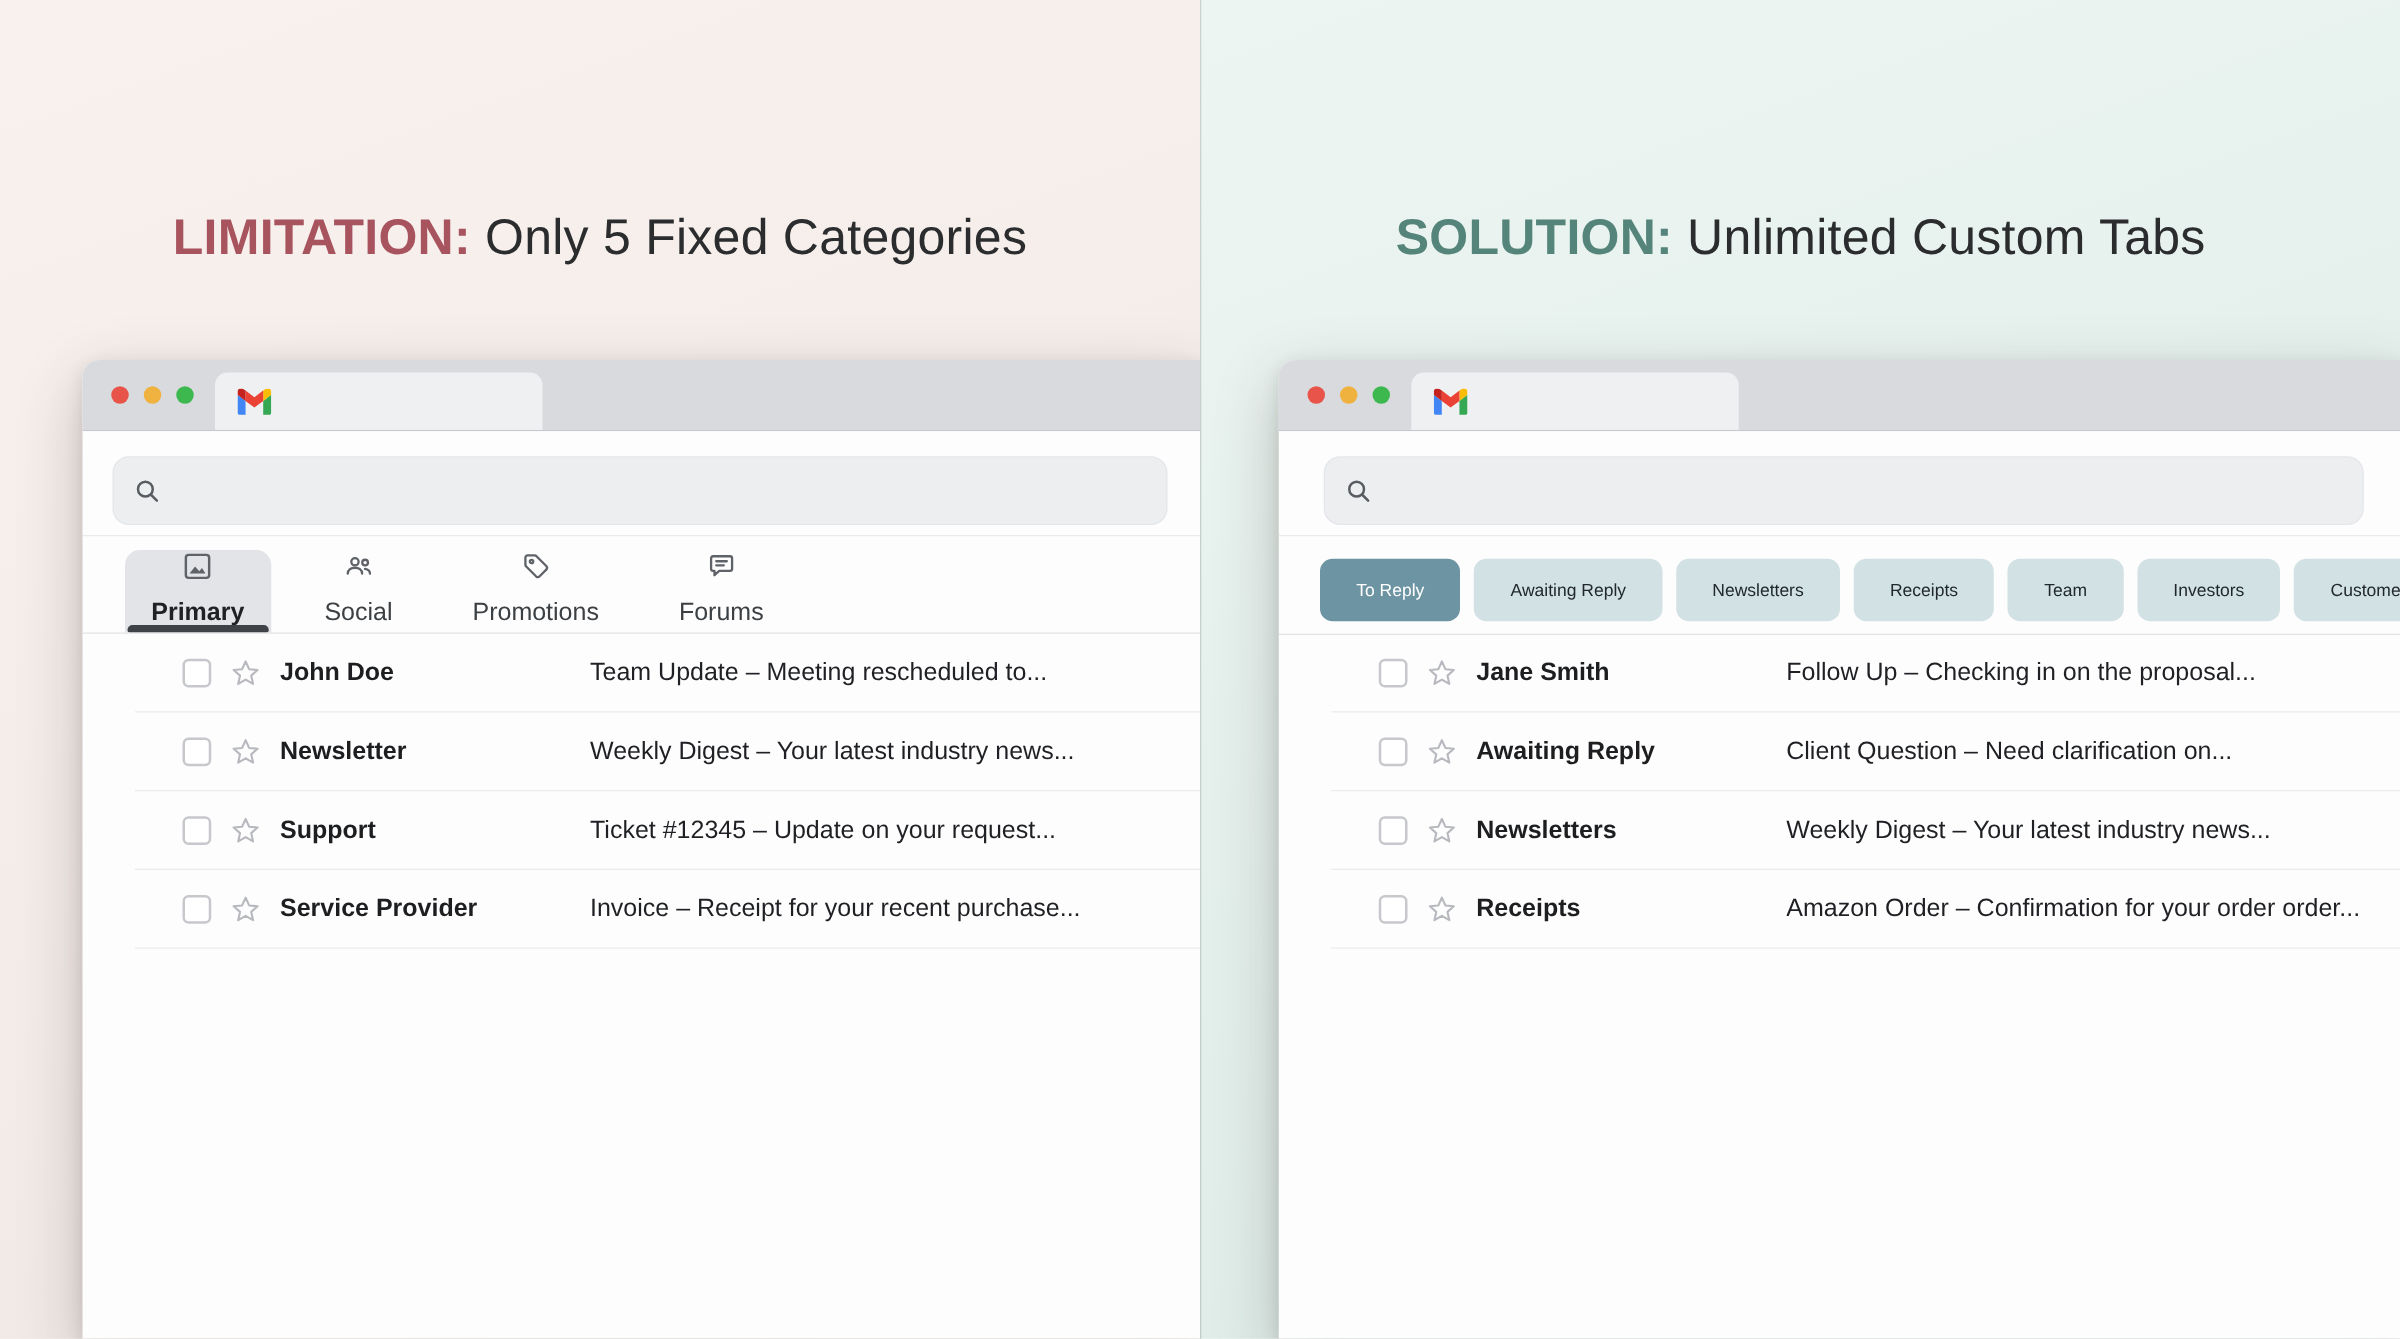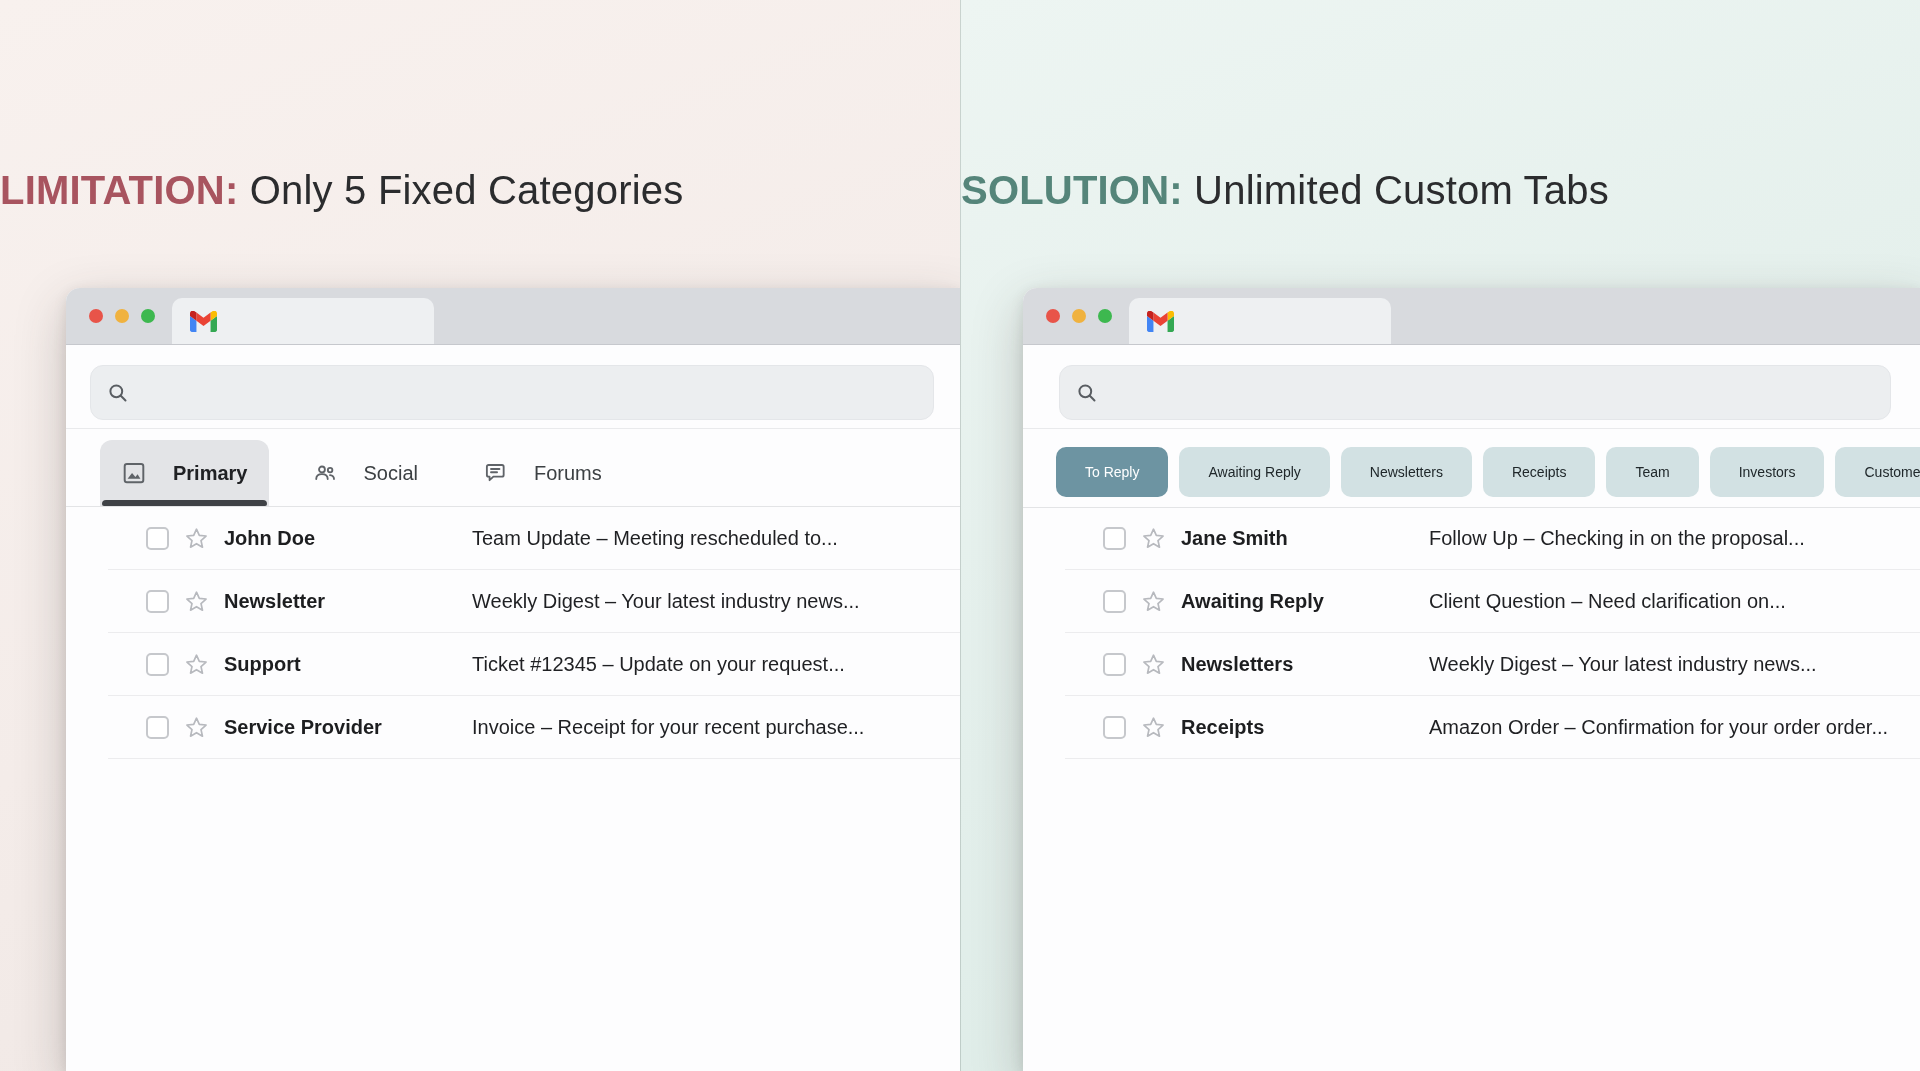--- a/index.html
+++ b/index.html
@@ -10,21 +10,21 @@
   }
   .canvas{position:relative;width:1920px;height:1071px;background:#eee;}
 
   
   .half{position:absolute;top:0;height:1071px;width:960px;overflow:hidden;}
   .half-left{left:0;background:linear-gradient(160deg,#f8f1ee 0%,#f4ecE9 55%,#efe7e4 100%);}
   .half-right{left:960px;background:linear-gradient(160deg,#edf5f2 0%,#e3efeb 55%,#dcebe6 100%);
               border-left:1px solid rgba(90,100,96,.22);box-sizing:border-box;}
 
   
-  .panel-title{position:absolute;top:168px;left:0;right:0;text-align:left;
+  .panel-title{position:absolute;top:168px;left:0;right:0;text-align:center;
     font-size:40px;font-weight:500;color:#2b2c2e;letter-spacing:.2px;white-space:nowrap;}
   .panel-title .hl{font-weight:700;}
   .half-left  .hl{color:var(--limitation-accent,#a8545f);}
   .half-right .hl{color:var(--solution-accent,#55857a);}
 
   
   .window{position:absolute;top:288px;height:783px;background:#fdfdfe;
     border-radius:14px 0 0 0;
     box-shadow:0 18px 50px rgba(60,52,48,.25),0 4px 14px rgba(0,0,0,.10);}
   .win-left{left:66px;width:894px;}
@@ -47,22 +47,22 @@
     border-radius:13px;display:flex;align-items:center;padding:0 15px;box-sizing:border-box;}
   .win-left  .search-bar{left:24px;right:26px;}
   .win-right .search-bar{left:36px;right:30px;}
   .search-icon{display:flex;width:24px;height:24px;}
   .search-input{flex:1;border:none;background:transparent;outline:none;
     font-size:20px;margin-left:12px;color:#202124;font-family:inherit;}
   .search-divider{position:absolute;top:140px;left:0;right:0;height:1px;background:#e9eaec;}
 
   
   .cats{position:absolute;top:152px;left:34px;right:0;height:66px;display:flex;align-items:stretch;gap:22px;}
-  .cat{display:flex;align-items:center;gap:26px;padding:0 21px;font-size:20px;
-    color:#3c4043;font-weight:500;position:relative;cursor:default;white-space:nowrap;}
+  .cat{display:flex;align-items:center;gap:13px;padding:0 21px;font-size:20px;
+    color:#3c4043;font-weight:500;position:relative;cursor:default;white-space:nowrap;flex-direction:column;}
   .cat .cat-icon{display:flex;width:26px;height:26px;}
   .cat .cat-icon svg{width:26px;height:26px;}
   .cat.active{background:#e3e4e7;border-radius:12px 12px 0 0;font-weight:700;color:#202124;}
   .cat.active::after{content:"";position:absolute;left:2px;right:2px;bottom:0;height:6px;
     background:#3f4246;border-radius:4px 4px 2px 2px;}
   .cats-divider{position:absolute;top:218px;left:0;right:0;height:1px;background:#e3e4e6;}
 
   
   .pills{position:absolute;top:159px;left:33px;right:8px;height:50px;display:flex;gap:11px;}
   .pill{display:flex;align-items:center;padding:0 29px;border-radius:10px;font-size:14px;
@@ -142,20 +142,29 @@
                 <path d="M3.9 17.5c0-2.9 2.4-4.4 5.3-4.4s5.3 1.5 5.3 4.4"></path>
                 <circle cx="16.7" cy="9.3" r="2.1"></circle>
                 <path d="M16.6 13.9c2.3.3 3.7 1.6 3.7 3.6"></path>
               </svg>
             </span>
     <span class="cat-label">Social</span>
   </div>
           <div class="cat">
     <span class="cat-icon">
               <svg viewBox="0 0 24 24" fill="none" stroke="#5f6368" stroke-width="1.7" stroke-linejoin="round">
+                <path d="M4 5.6C4 4.7 4.7 4 5.6 4h5.2c.5 0 1 .2 1.4.6l7.2 7.2c.7.7.7 1.9 0 2.7l-4.9 4.9c-.7.7-1.9.7-2.7 0L4.6 12.2A2 2 0 014 10.8z"></path>
+                <circle cx="8.5" cy="8.5" r="1.25"></circle>
+              </svg>
+            </span>
+    <span class="cat-label">Promotions</span>
+  </div>
+          <div class="cat">
+    <span class="cat-icon">
+              <svg viewBox="0 0 24 24" fill="none" stroke="#5f6368" stroke-width="1.7" stroke-linejoin="round">
                 <path d="M6 4.6h12.4c.9 0 1.6.7 1.6 1.6v7.6c0 .9-.7 1.6-1.6 1.6h-7.9L7 18.6v-3.2H6c-.9 0-1.5-.7-1.5-1.6V6.2c0-.9.6-1.6 1.5-1.6z"></path>
                 <path d="M8.3 8.3h7.8M8.3 11.3h5.6" stroke-linecap="round"></path>
               </svg>
             </span>
     <span class="cat-label">Forums</span>
   </div>
         </div>
       <div class="cats-divider"></div>
 
       <div class="emails" id="left-emails">

